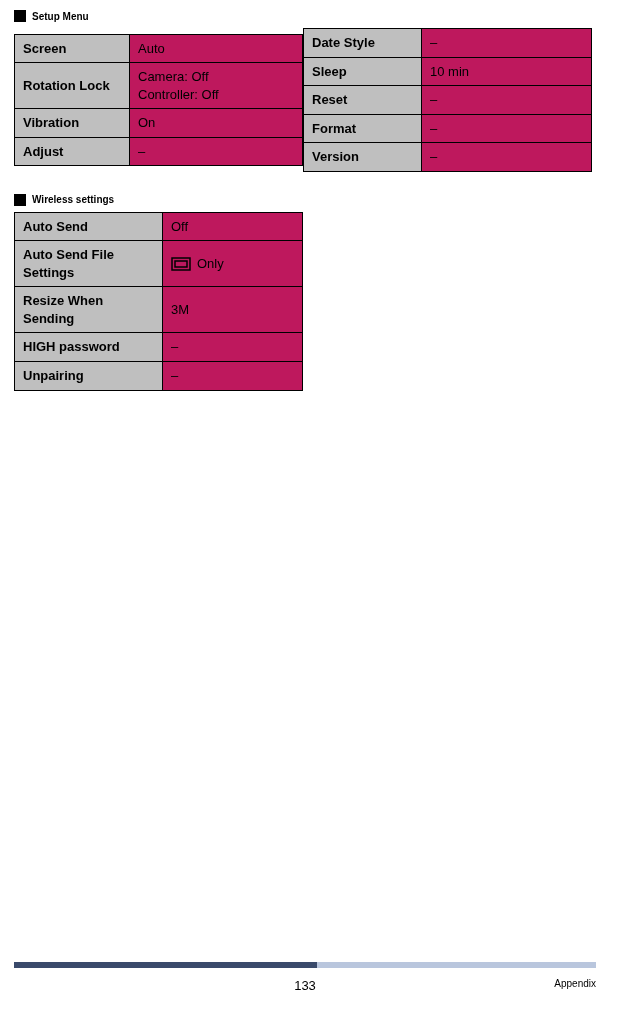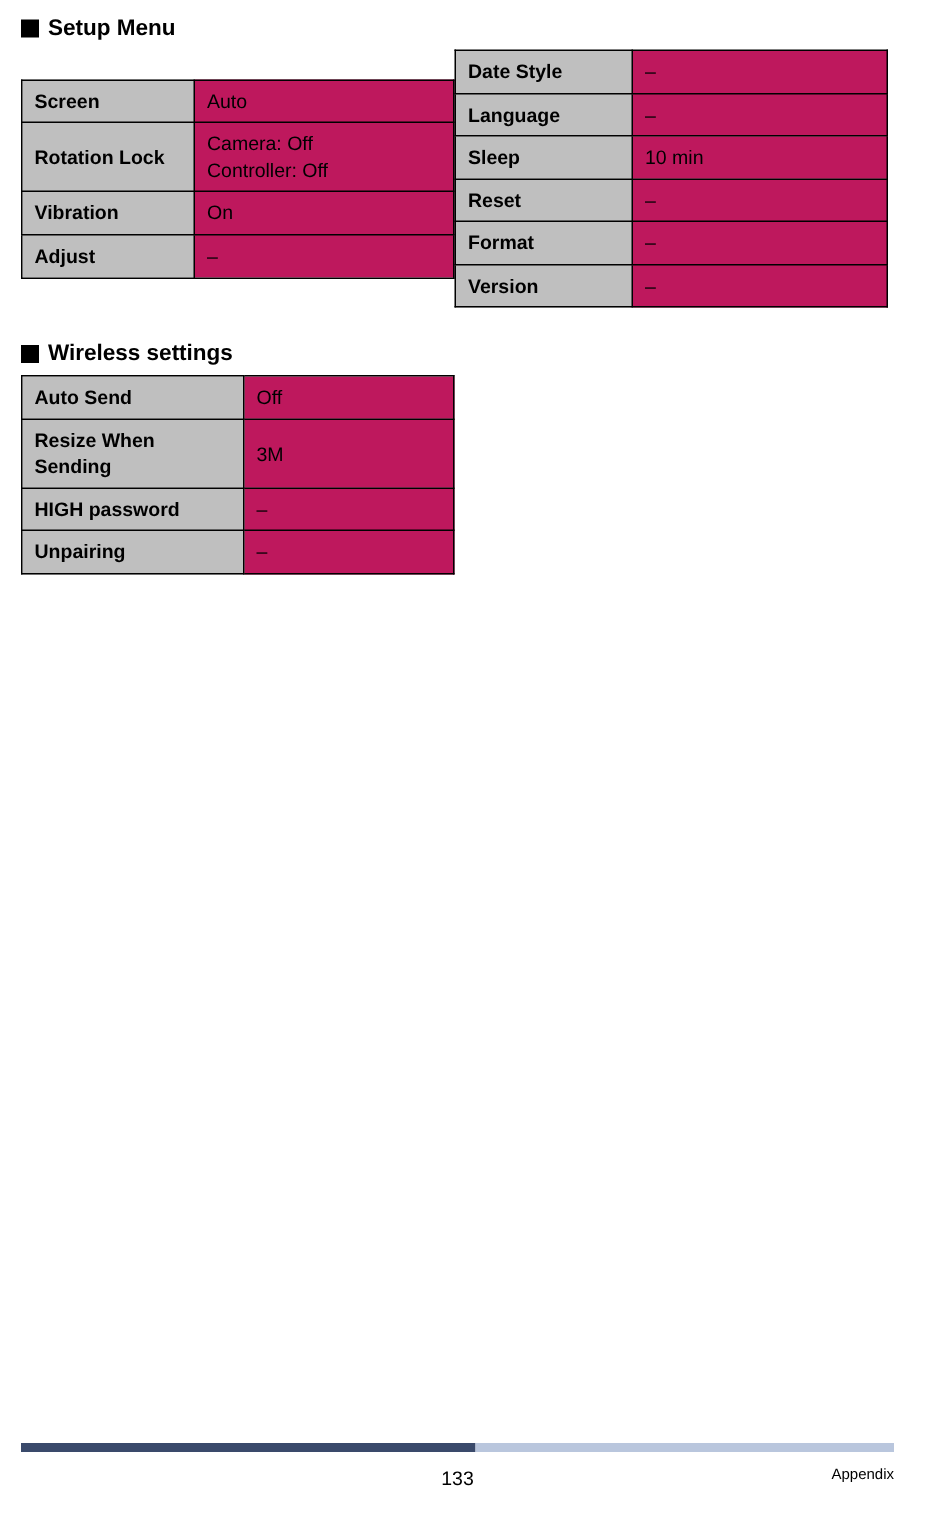--- a/index.html
+++ b/index.html
@@ -10,21 +10,21 @@
     body {
       font-family: Arial, Helvetica, sans-serif;
       width: 626px;
       height: 1010px;
       background: #fff;
       position: relative;
       padding: 10px 14px 0 14px;
     }
     .section-heading {
       font-weight: bold;
-      font-size: 15px;
+      font-size: 10px;
       margin-bottom: 6px;
       display: flex;
       align-items: center;
       gap: 6px;
     }
     .bullet-square {
       display: inline-block;
       width: 12px;
       height: 12px;
       background: #000;
@@ -150,24 +150,20 @@
     <colgroup>
         <col class="label-col">
         <col class="value-col">
       </colgroup>
     <tbody id="setup-right-body">
         <tr>
           <td class="label">Date Style</td>
           <td class="value">–</td>
         </tr>
         <tr>
-          <td class="label">Language</td>
-          <td class="value">–</td>
-        </tr>
-        <tr>
           <td class="label">Sleep</td>
           <td class="value">10 min</td>
         </tr>
         <tr>
           <td class="label">Reset</td>
           <td class="value">–</td>
         </tr>
         <tr>
           <td class="label">Format</td>
           <td class="value">–</td>
@@ -187,20 +183,32 @@
 
 <table class="wireless-table">
   <colgroup>
       <col class="label-col">
       <col class="value-col">
     </colgroup>
   <tbody id="wireless-body">
       <tr>
         <td class="label">Auto Send</td>
         <td class="value">Off</td>
+      </tr>
+      <tr>
+        <td class="label">Auto Send File Settings</td>
+        <td class="value">
+          <div class="value-with-icon">
+            <svg width="20" height="14" viewBox="0 0 20 14" class="screen-icon">
+              <rect x="1" y="1" width="18" height="12" fill="none" stroke="#000" stroke-width="1.5"></rect>
+              <rect x="4" y="4" width="12" height="6" fill="none" stroke="#000" stroke-width="1.5"></rect>
+            </svg>
+            <span>Only</span>
+          </div>
+        </td>
       </tr>
       <tr>
         <td class="label">Resize When Sending</td>
         <td class="value">3M</td>
       </tr>
       <tr>
         <td class="label">HIGH password</td>
         <td class="value">–</td>
       </tr>
       <tr>

